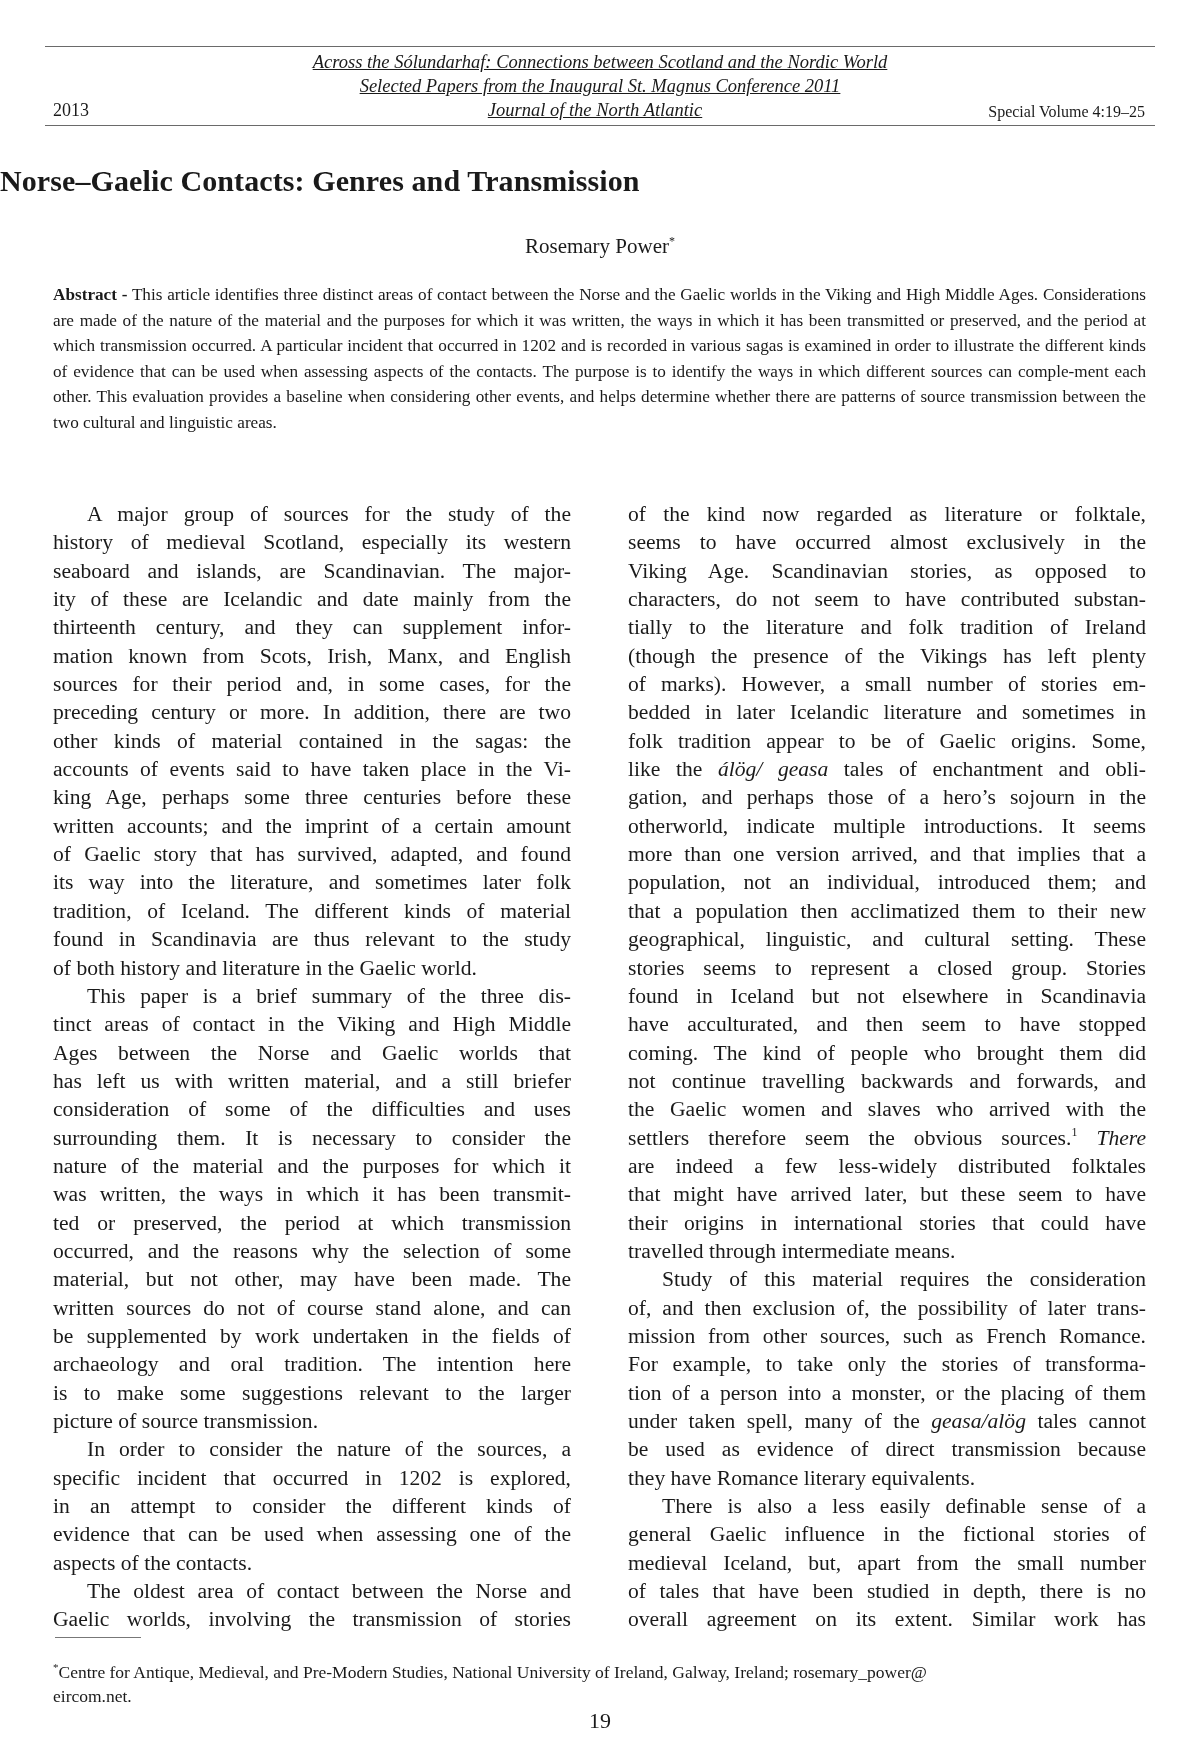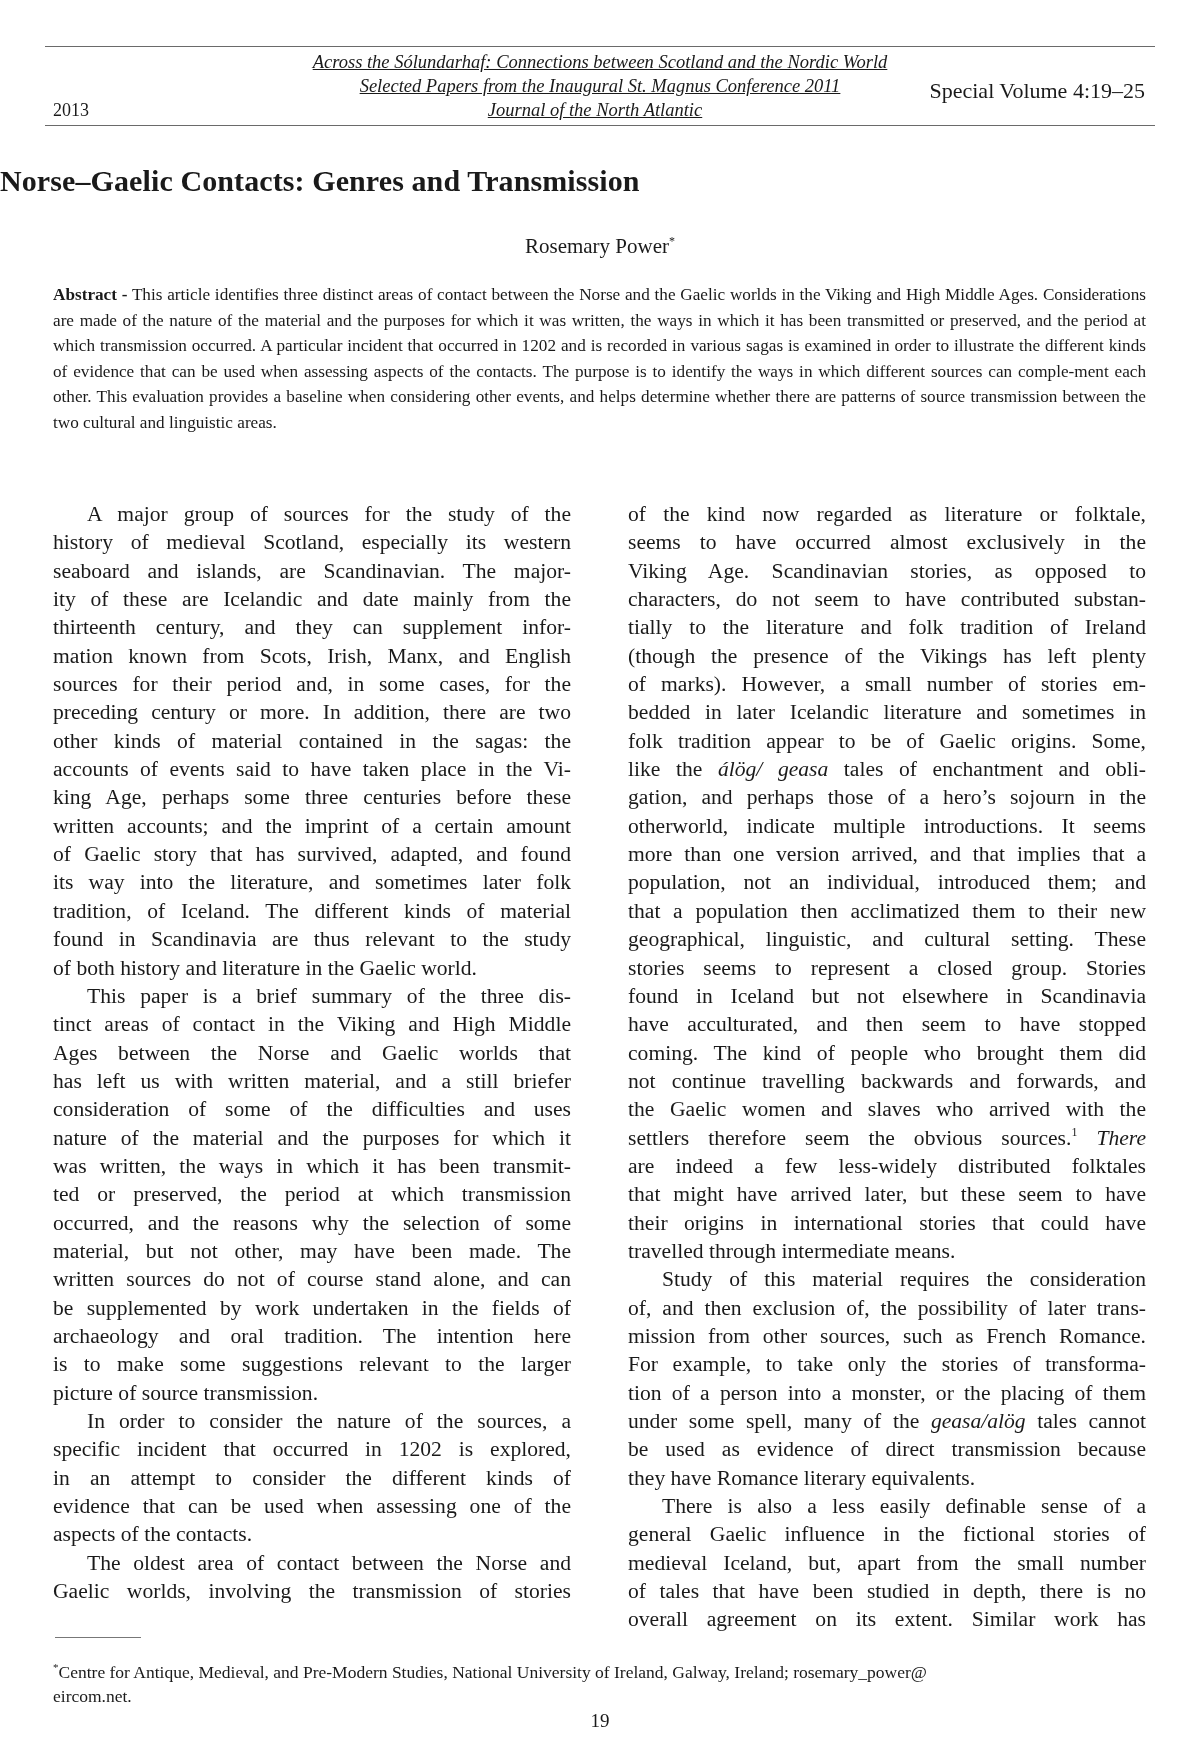--- a/index.html
+++ b/index.html
@@ -46,22 +46,22 @@
     text-align: center;
     font-style: italic;
     font-size: 18.5px;
     line-height: 24px;
   }
   .rh-center div { white-space: nowrap; text-decoration: underline; }
   .rh-center .line3 { margin-left: -10px; }
   .rh-volume {
     position: absolute;
     right: 10px;
-    bottom: 21px;
-    font-size: 22px;
+    bottom: 0;
+    font-size: 16px;
     line-height: 26px;
     text-align: right;
   }
   
   .article-title {
     position: absolute;
     left: 0; right: 0;
     top: 163px;
     text-align: left;
     font-weight: bold;
@@ -121,21 +121,21 @@
     width: 1100px;
     font-size: 17.5px;
     line-height: 24px;
   }
   .footnote sup { font-size: 11px; vertical-align: 7px; line-height: 0; }
   .page-number {
     position: absolute;
     left: 0; right: 0;
     top: 1710px;
     text-align: center;
-    font-size: 19px;
+    font-size: 22px;
     line-height: 22px;
   }
 </style>
 </head>
 <body>
 
 <div class="page">
 
   <div class="running-header">
     <div class="rh-year">2013</div>
@@ -176,20 +176,21 @@
         <span class="line">tradition, of Iceland. The different kinds of material</span>
         <span class="line">found in Scandinavia are thus relevant to the study</span>
         <span class="line last">of both history and literature in the Gaelic world.</span>
       </p>
       <p>
         <span class="line indent-line">This paper is a brief summary of the three dis-</span>
         <span class="line">tinct areas of contact in the Viking and High Middle</span>
         <span class="line">Ages between the Norse and Gaelic worlds that</span>
         <span class="line">has left us with written material, and a still briefer</span>
         <span class="line">consideration of some of the difficulties and uses</span>
+        <span class="line">surrounding them. It is necessary to consider the</span>
         <span class="line">nature of the material and the purposes for which it</span>
         <span class="line">was written, the ways in which it has been transmit-</span>
         <span class="line">ted or preserved, the period at which transmission</span>
         <span class="line">occurred, and the reasons why the selection of some</span>
         <span class="line">material, but not other, may have been made. The</span>
         <span class="line">written sources do not of course stand alone, and can</span>
         <span class="line">be supplemented by work undertaken in the fields of</span>
         <span class="line">archaeology and oral tradition. The intention here</span>
         <span class="line">is to make some suggestions relevant to the larger</span>
         <span class="line last">picture of source transmission.</span>
@@ -236,21 +237,21 @@
         <span class="line">that might have arrived later, but these seem to have</span>
         <span class="line">their origins in international stories that could have</span>
         <span class="line last">travelled through intermediate means.</span>
       </p>
       <p>
         <span class="line indent-line">Study of this material requires the consideration</span>
         <span class="line">of, and then exclusion of, the possibility of later trans-</span>
         <span class="line">mission from other sources, such as French Romance.</span>
         <span class="line">For example, to take only the stories of transforma-</span>
         <span class="line">tion of a person into a monster, or the placing of them</span>
-        <span class="line"><span style="white-space: pre;">under some spell, many of the </span><i>geasa/alög</i><span style="white-space: pre;"> tales cannot</span></span>
+        <span class="line"><span style="white-space: pre;">under taken spell, many of the </span><i>geasa/alög</i><span style="white-space: pre;"> tales cannot</span></span>
         <span class="line">be used as evidence of direct transmission because</span>
         <span class="line last">they have Romance literary equivalents.</span>
       </p>
       <p>
         <span class="line indent-line">There is also a less easily definable sense of a</span>
         <span class="line">general Gaelic influence in the fictional stories of</span>
         <span class="line">medieval Iceland, but, apart from the small number</span>
         <span class="line">of tales that have been studied in depth, there is no</span>
         <span class="line">overall agreement on its extent. Similar work has</span>
       </p>

